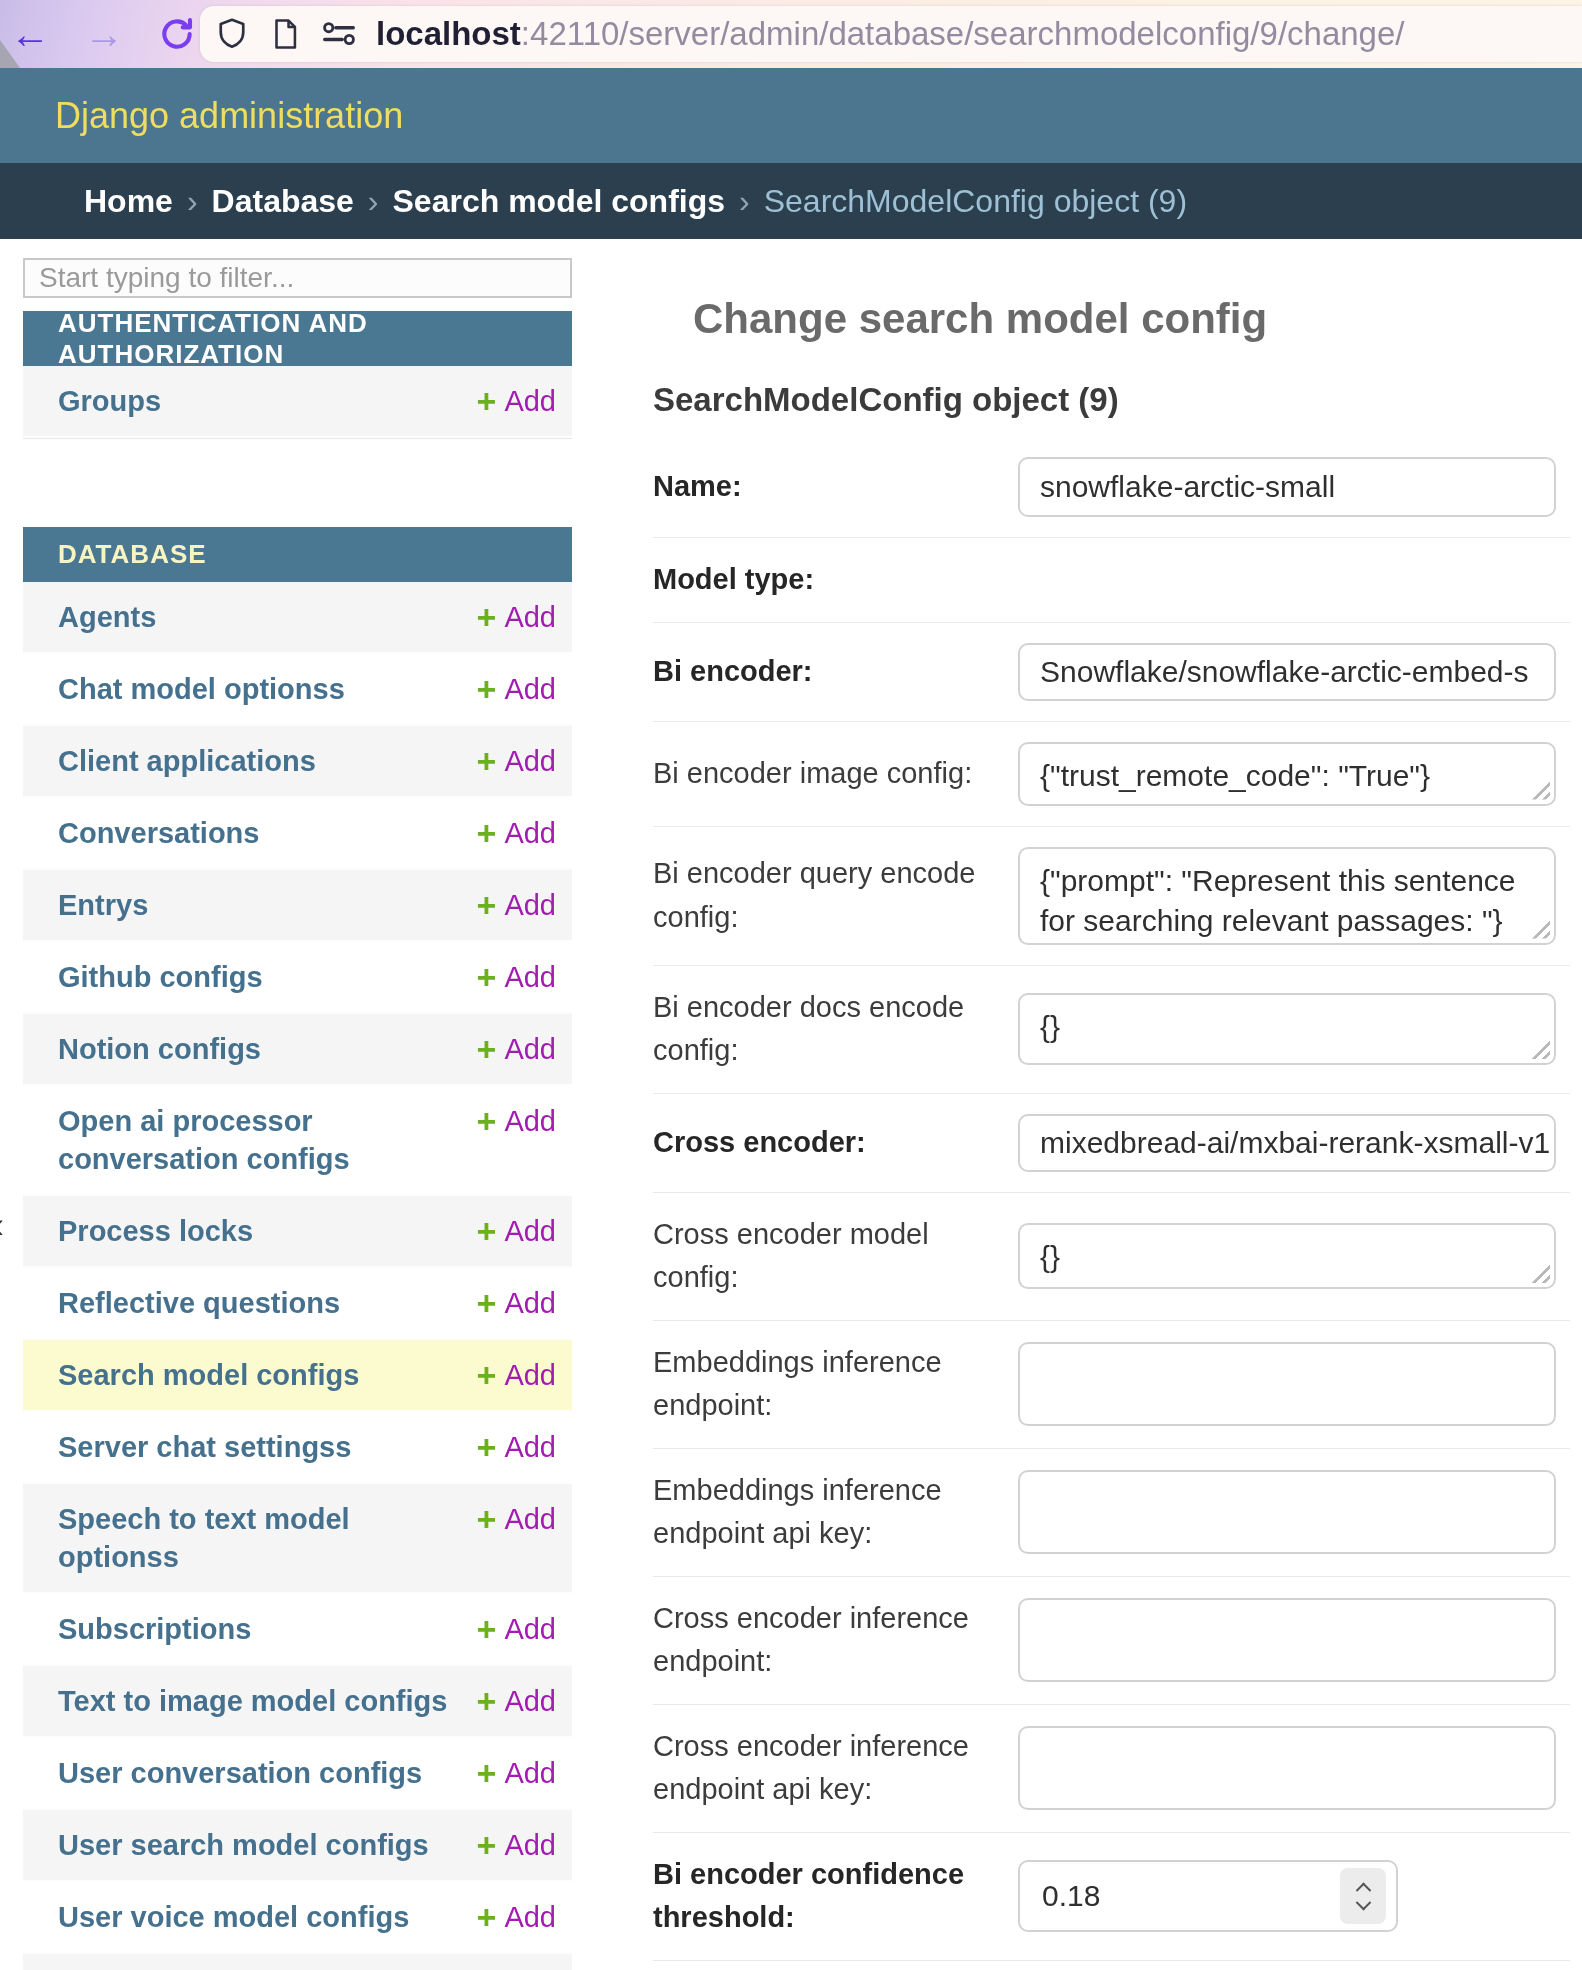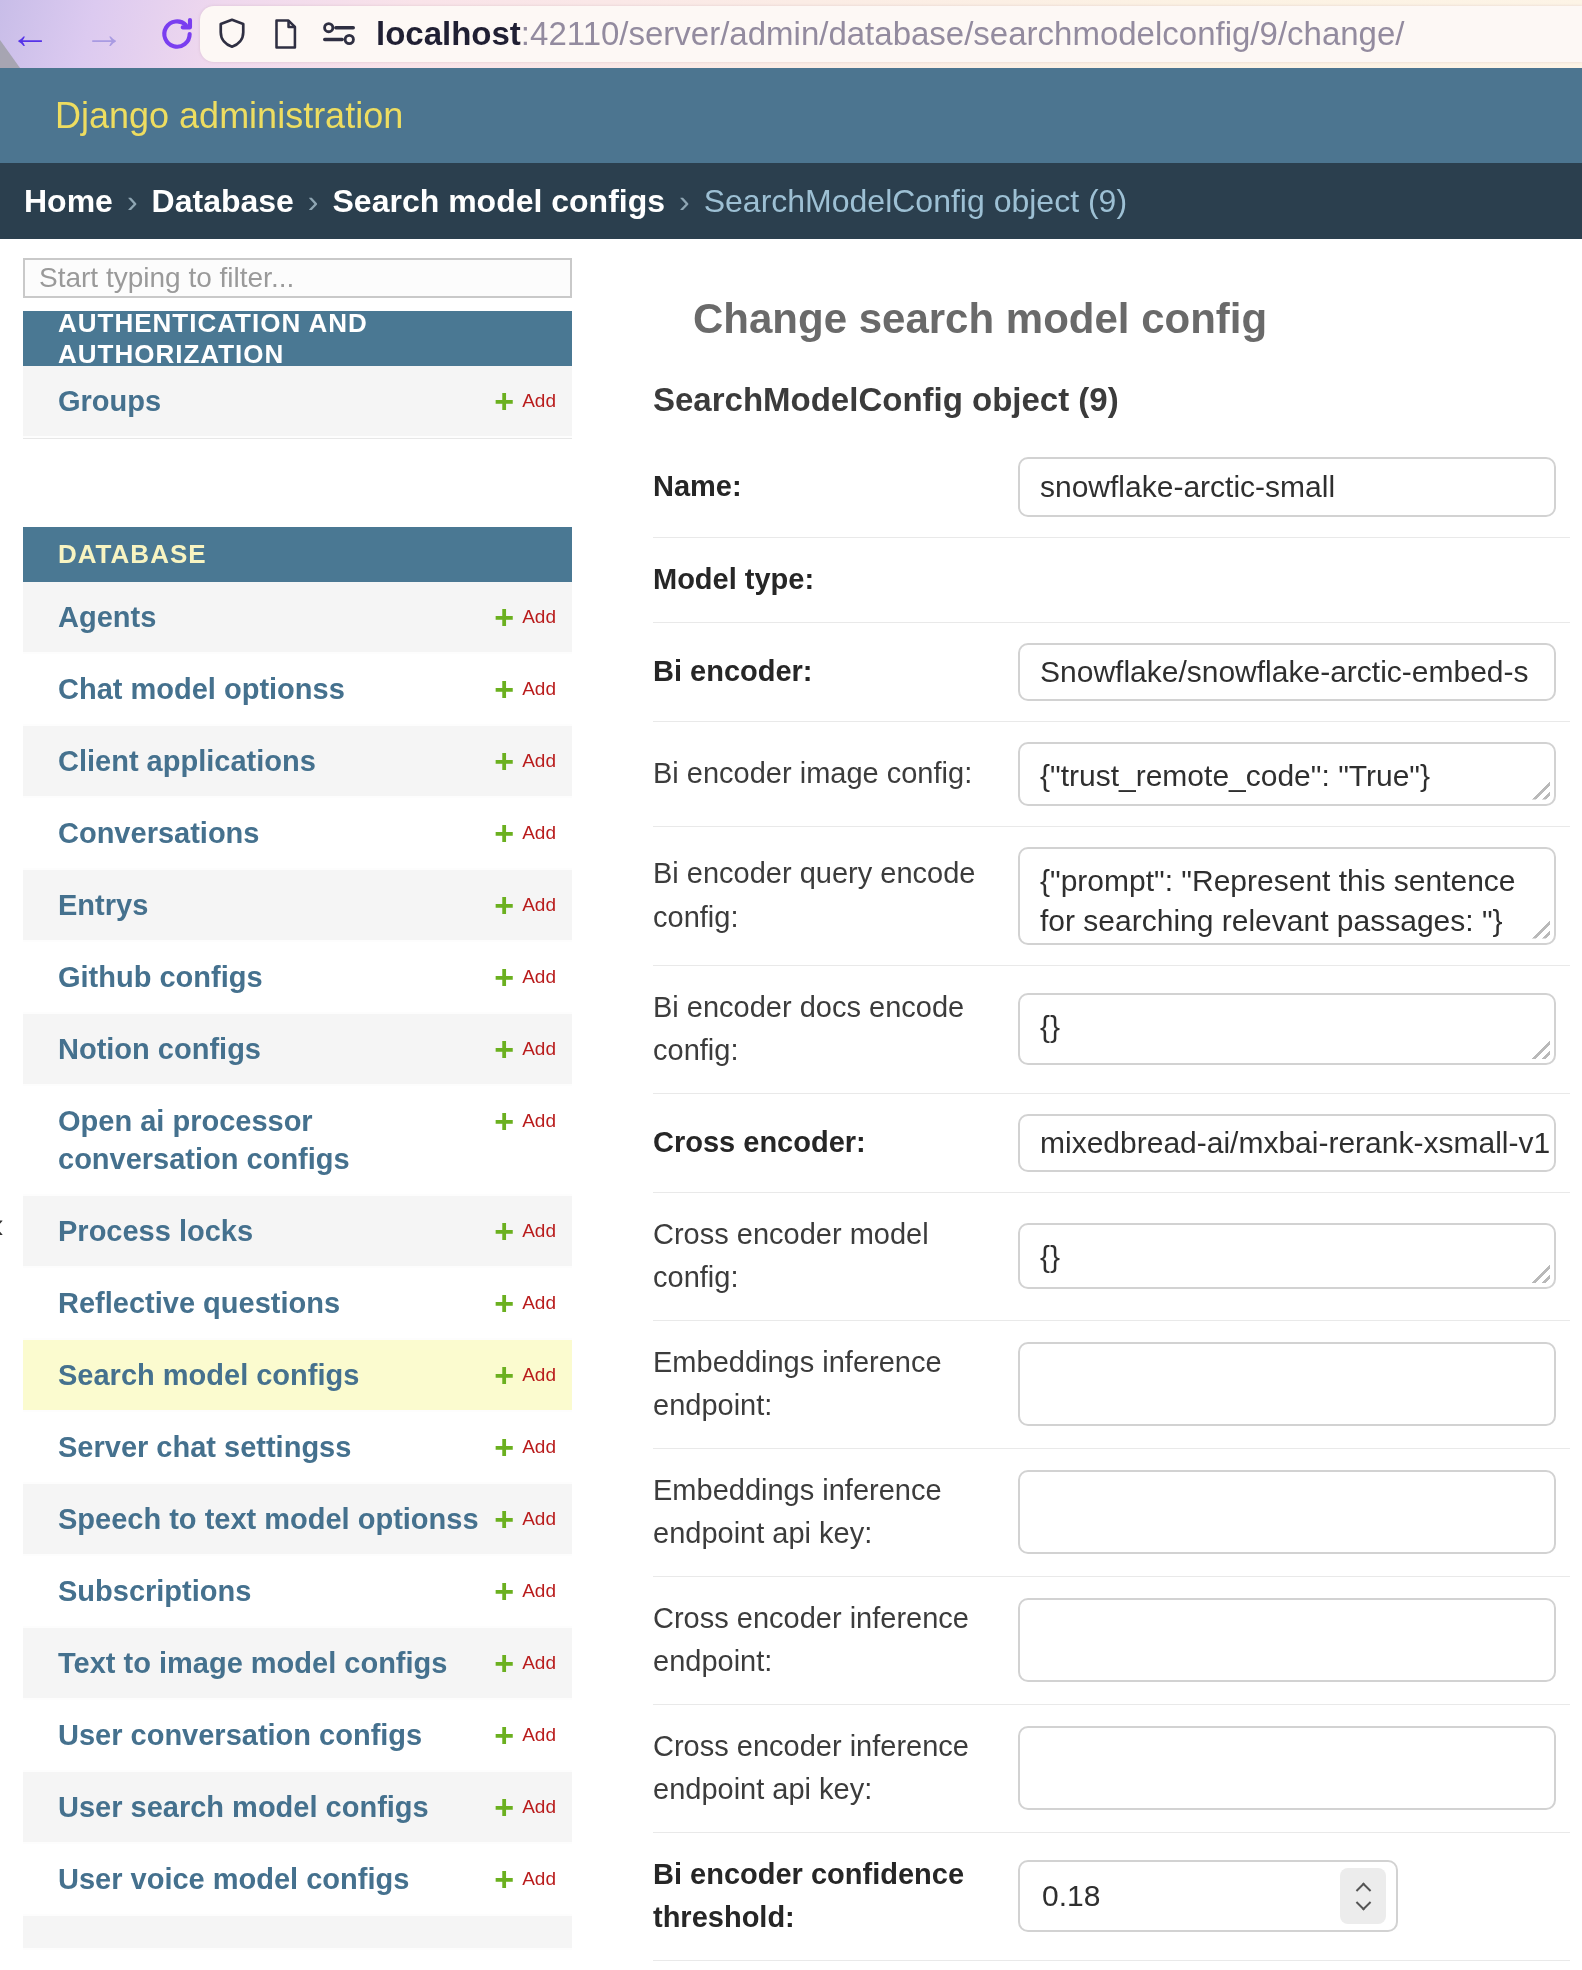--- a/index.html
+++ b/index.html
@@ -21,21 +21,21 @@
   .pill-icons { display:flex; align-items:center; gap:18px; margin-right:18px; }
   .url-text { font-size:33px; white-space:nowrap; }
   .url-host { color:#201f33; font-weight:bold; }
   .url-path { color:#938b9f; }
 
   
   .site-header { height:95px; background:#4c7590; display:flex; align-items:center; padding-left:55px; }
   .site-title { color:#eedd60; font-size:36px; font-weight:400; }
 
   
-  .crumbs { height:76px; background:#2b3f4e; display:flex; align-items:center; padding-left:24px;
+  .crumbs { height:76px; background:#2b3f4e; display:flex; align-items:center; padding-left:84px;
     font-size:32px; white-space:nowrap; }
   .bc-link { color:#ffffff; font-weight:600; text-decoration:none; }
   .bc-sep { color:#8fa6b3; margin:0 14px; }
   .bc-current { color:#9dc0d4; font-weight:400; }
 
   
   .layout { display:flex; height:1731px; }
   .sidebar { width:549px; margin-left:23px; flex-shrink:0; }
   .main { flex:1; padding:56px 12px 0 81px; }
 
@@ -48,21 +48,21 @@
   .module-header { height:55px; background:#4a7893; color:#ffffff; font-size:26px; font-weight:bold;
     letter-spacing:1px; display:flex; align-items:center; padding-left:35px; text-transform:uppercase; }
   .side-module.current .module-header { color:#f8f4c1; }
   .side-row { display:flex; justify-content:space-between; align-items:flex-start;
     padding:16px 16px 16px 35px; background:#ffffff; border-bottom:2px solid #fdfdfd; }
   .side-row:nth-child(even) { background:#f5f5f5; }
   .side-row.selected { background:#fbfbcf; }
   .model-link { color:#45718e; font-size:29px; font-weight:bold; text-decoration:none; line-height:38px; }
   .add-link { display:flex; align-items:center; text-decoration:none; line-height:38px; white-space:nowrap; }
   .plus-glyph { color:#6bb01f; font-size:34px; font-weight:bold; margin-right:8px; line-height:34px; }
-  .add-text { color:#b91c1c; font-size:19px; }
+  .add-text { color:#a21caf; font-size:29px; }
   .side-empty { background:#ffffff; border-top:1px solid #e7e7e7; height:76px; }
   .sidebar-toggle { position:absolute; left:-8px; top:1205px; color:#333; font-size:36px; }
 
   
   .page-title { font-size:42px; font-weight:700; color:#6a6a6a;margin-left:40px; }
   .object-title { margin-top:38px; font-size:33px; font-weight:bold; color:#3b3b3b; }
   #form-rows { margin-top:18px; }
   .form-row { display:flex; align-items:center; padding:20px 0; border-bottom:1px solid #e9e9e9; }
   .form-label { width:365px; flex-shrink:0; font-size:29px; color:#3c3c3c; line-height:1.5; padding-right:40px; }
   .form-label.bold { font-weight:bold; color:#262626; }

